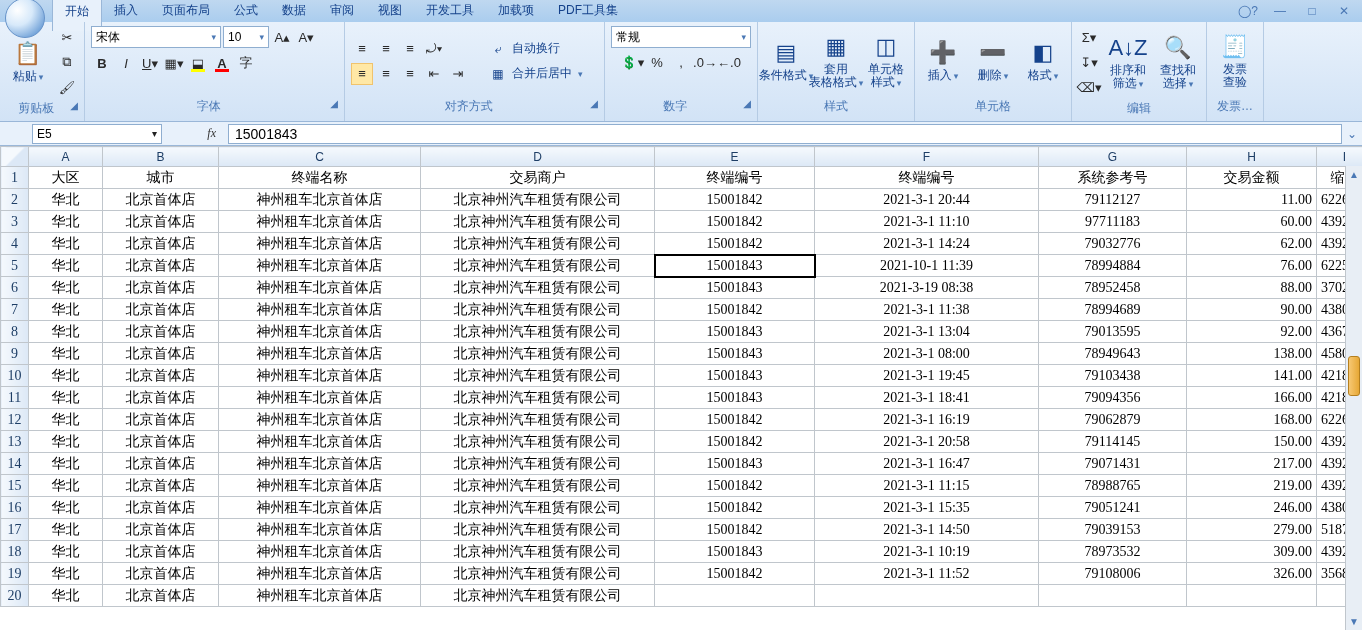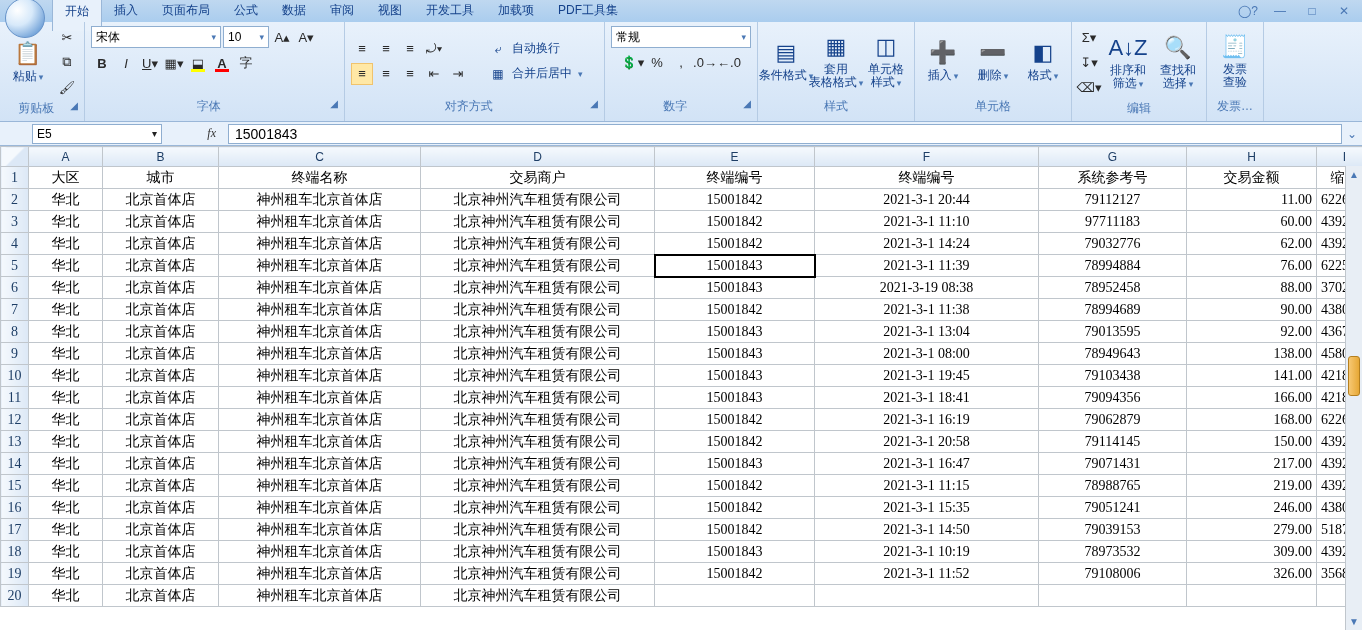--- a/index.html
+++ b/index.html
@@ -353,21 +353,21 @@
           <td class="alr">62.00</td>
           <td class="alrpartial">439226</td>
         </tr>
         <tr class="data-row">
           <td class="row-hdr">5</td>
           <td>华北</td>
           <td>北京首体店</td>
           <td>神州租车北京首体店</td>
           <td>北京神州汽车租赁有限公司</td>
           <td class="chart_data-cell-selected">15001843</td>
-          <td>2021-3-1 11:39</td>
+          <td>2021-10-1 11:39</td>
           <td>78994884</td>
           <td class="alr">76.00</td>
           <td class="alrpartial">622576</td>
         </tr>
         <tr class="data-row">
           <td class="row-hdr">6</td>
           <td>华北</td>
           <td>北京首体店</td>
           <td>神州租车北京首体店</td>
           <td>北京神州汽车租赁有限公司</td>

